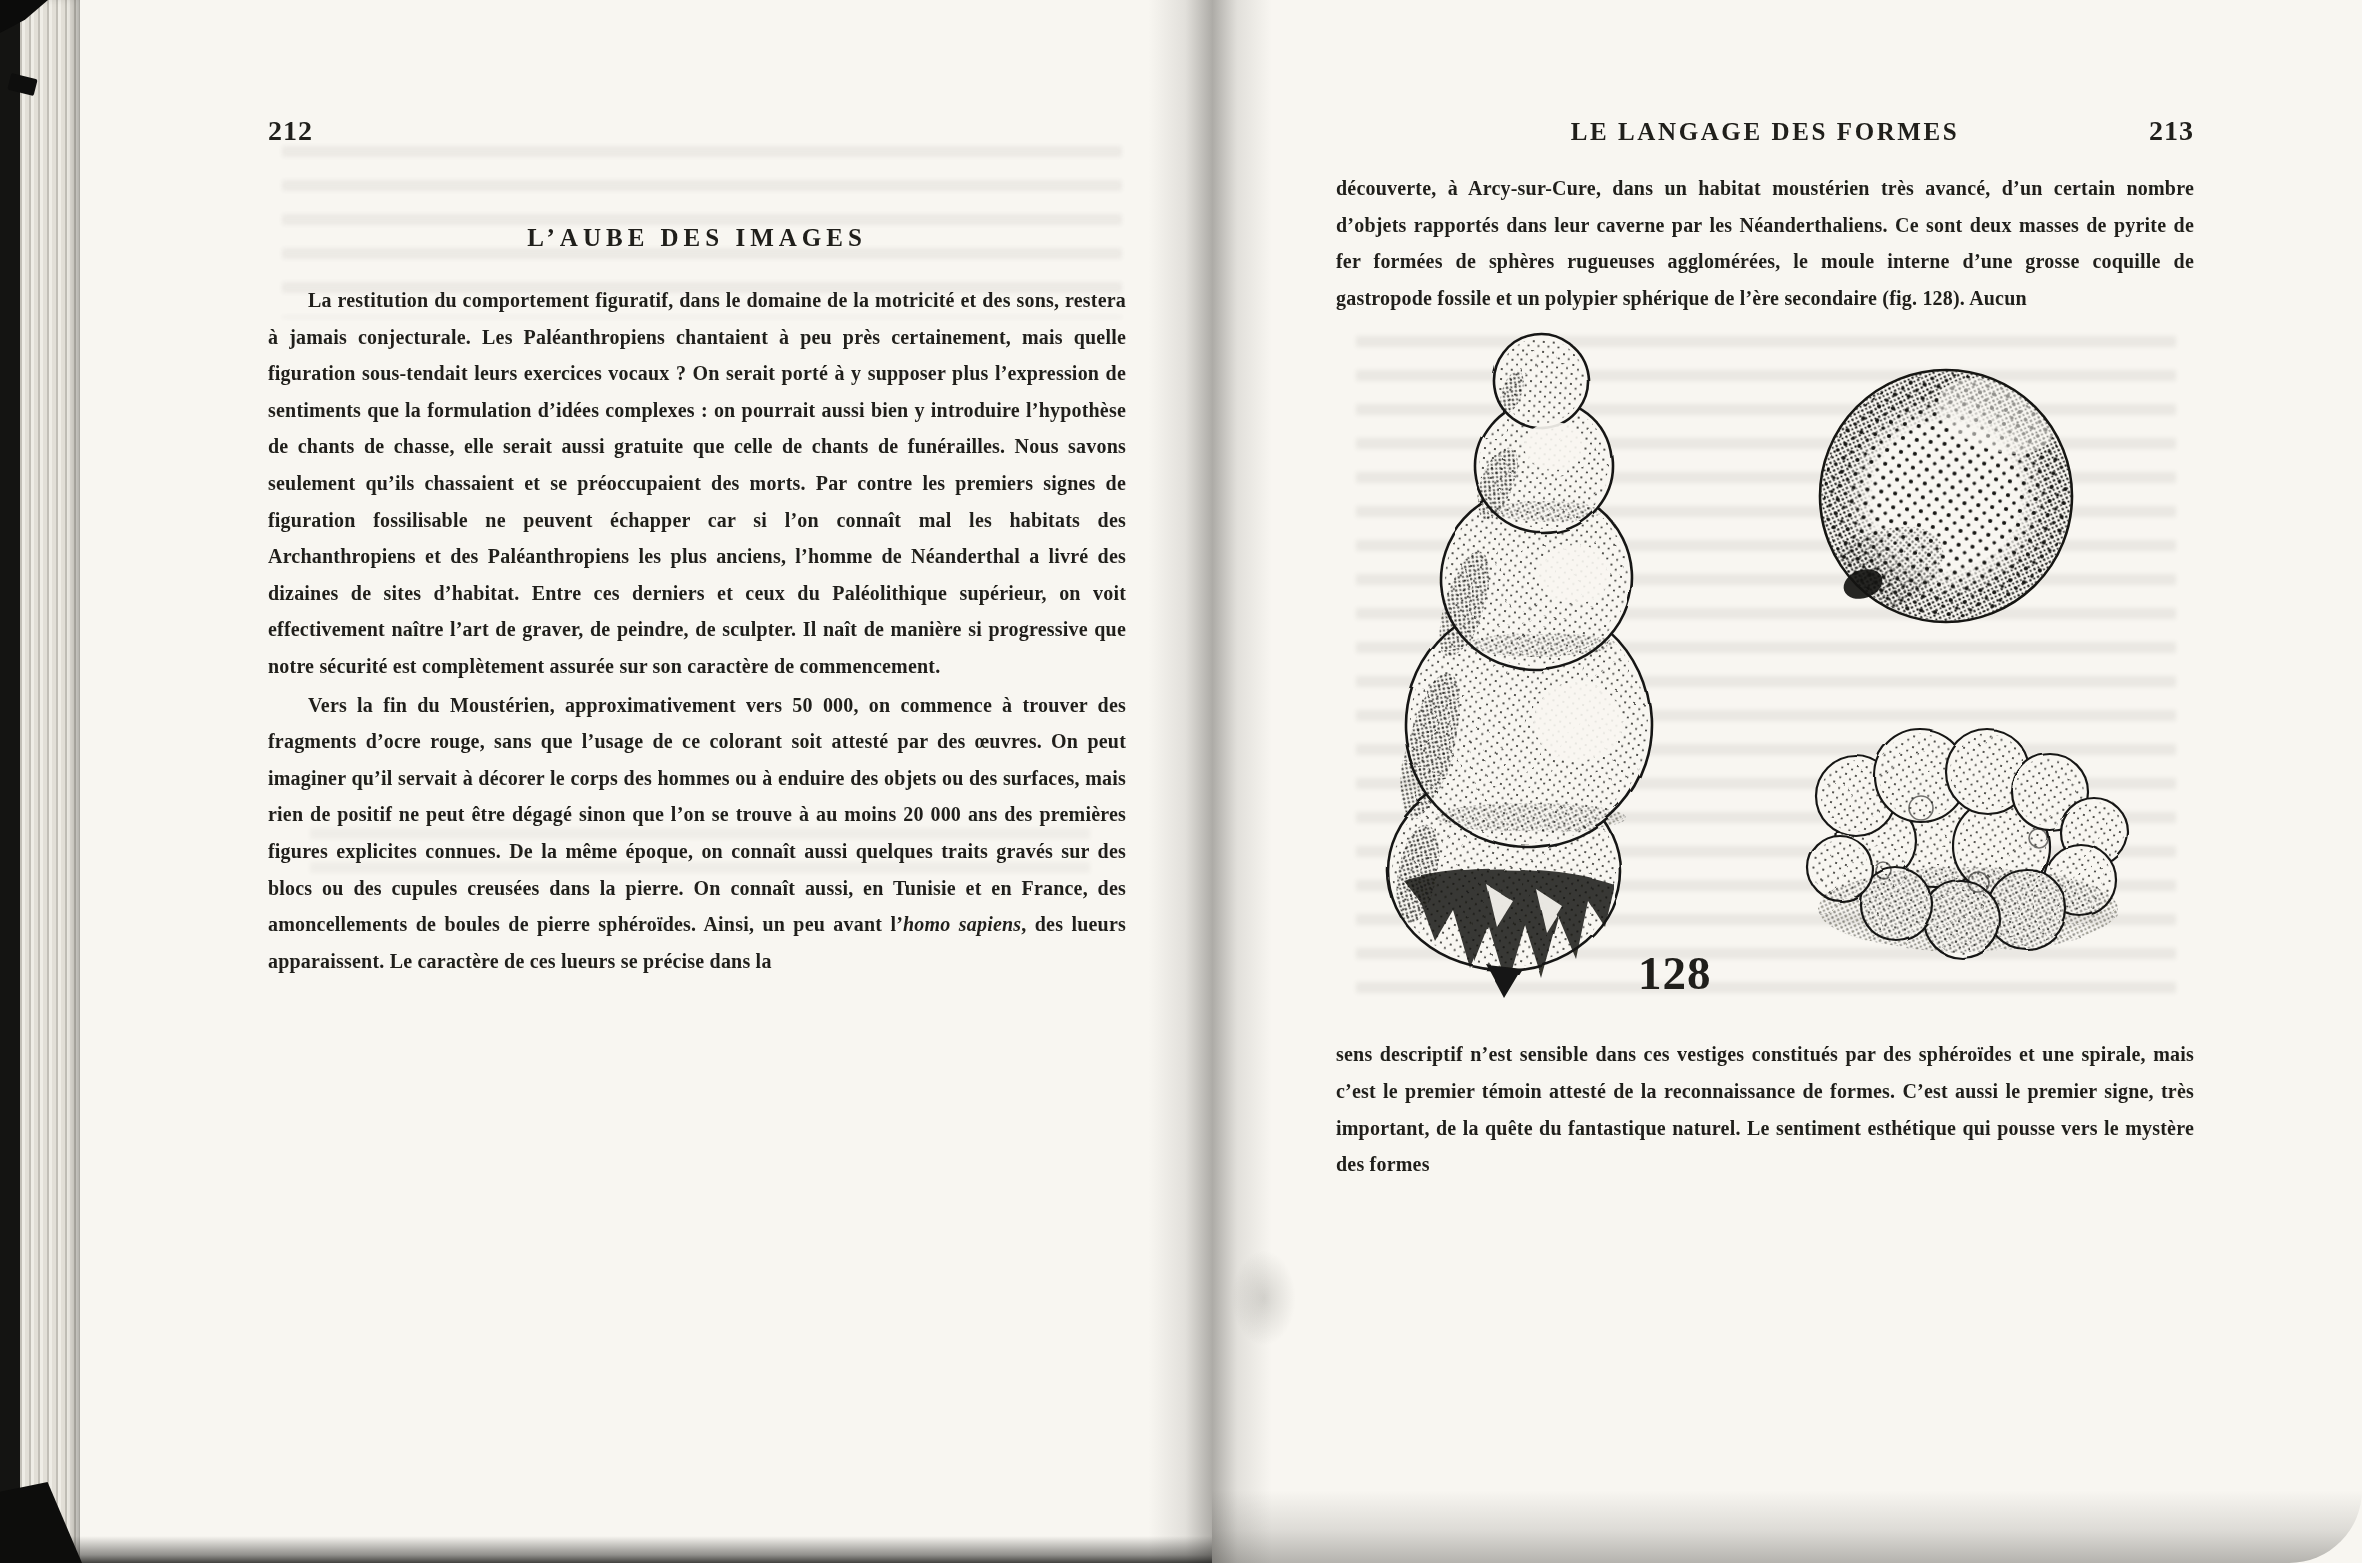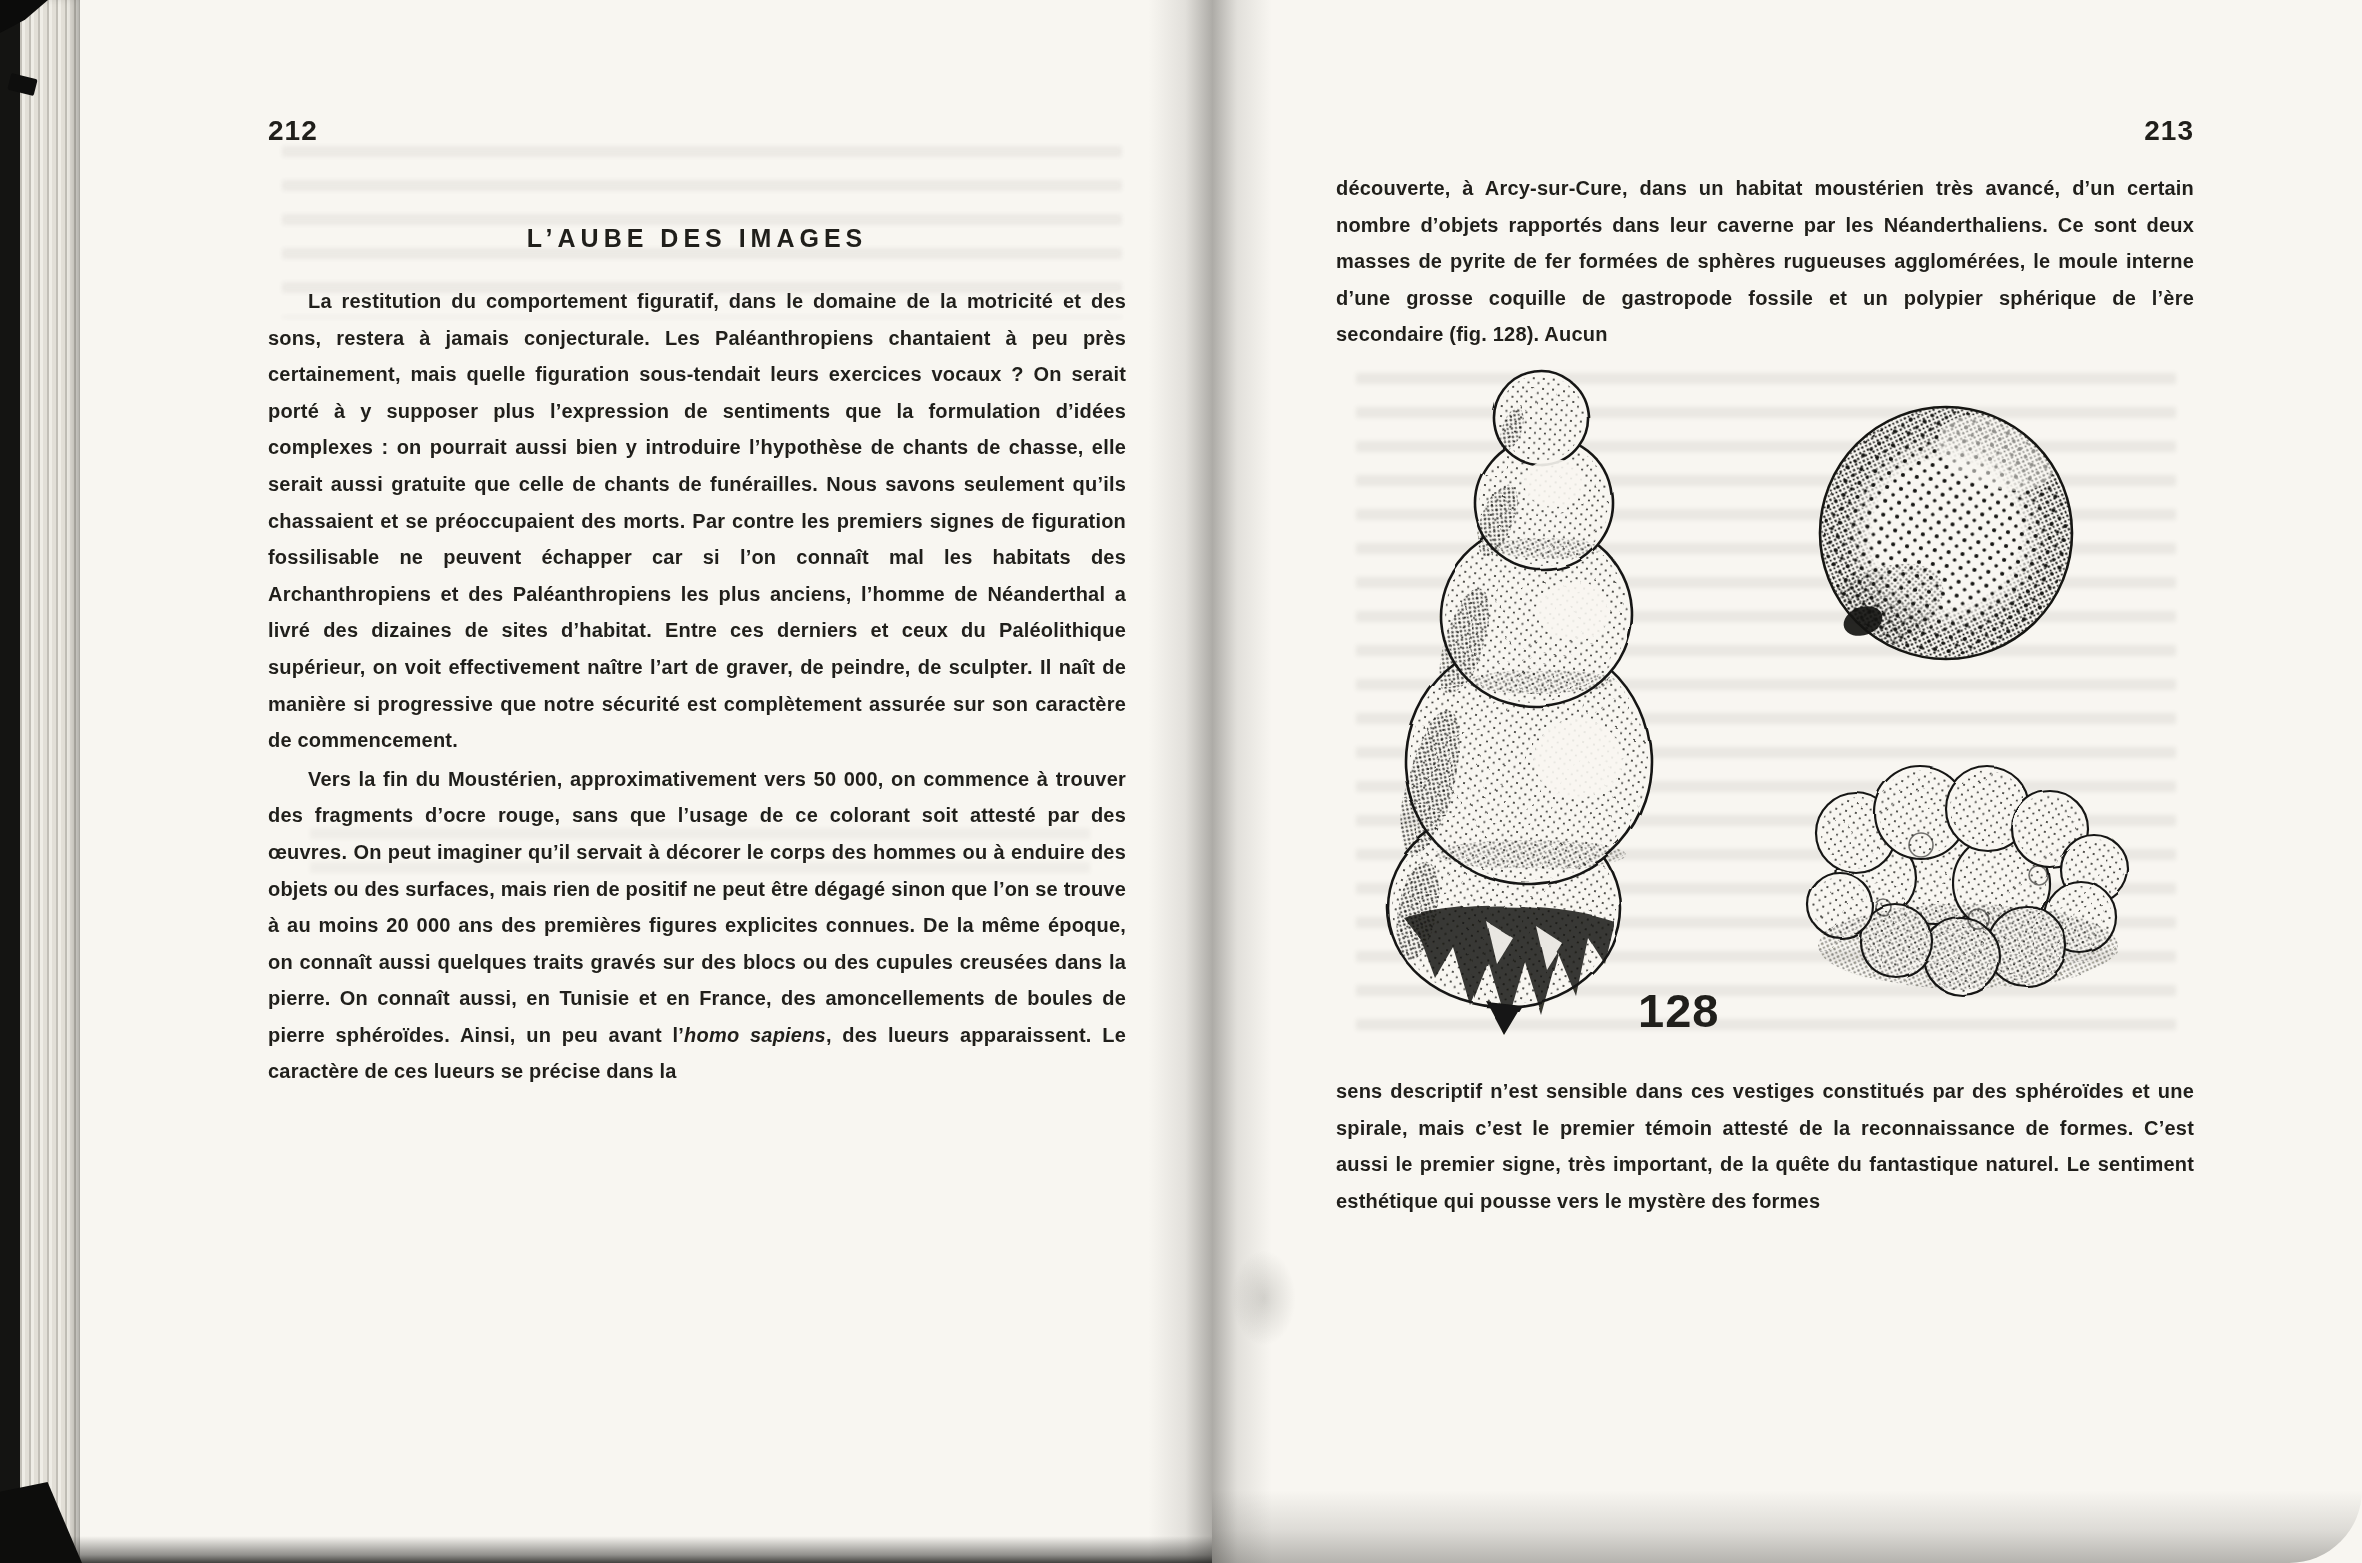--- a/index.html
+++ b/index.html
@@ -1,19 +1,19 @@
 <!DOCTYPE html>
 <html><head>
 <meta charset="utf-8">
 <style>
   html,body{margin:0;padding:0;background:#8e8b84;}
   .scan{
     position:relative;width:2362px;height:1563px;overflow:hidden;
     background:#f8f6f1;
-    font-family:Liberation Sans, sans-serif;
+    font-family:Liberation Serif, serif;
     color:#201f1b;
   }
   
   .edge-strip{position:absolute;left:0;top:0;width:20px;height:100%;background:#141412;z-index:6;}
   .page-stack{position:absolute;left:20px;top:0;width:60px;height:100%;z-index:5;
     background:repeating-linear-gradient(90deg,#c2bfb7 0 2px,#efede6 2px 5px,#e2dfd7 5px 9px);
     box-shadow:inset -10px 0 12px -6px rgba(0,0,0,.35);}
   .mark-corner{position:absolute;left:0;top:0;width:48px;height:36px;background:#0c0c0b;
     clip-path:polygon(0 0,100% 0,52% 55%,0 92%);z-index:7;}
   .mark-spot{position:absolute;left:9px;top:76px;width:27px;height:17px;background:#0e0e0d;
@@ -81,20 +81,21 @@
     </header>
     <h2 class="section-heading">L’AUBE DES IMAGES</h2>
     <div class="bodytext">
       <p><span>La restitution du comportement figuratif, dans le domaine de la motricité et des sons, restera à jamais conjecturale. Les Paléanthropiens chantaient à peu près certainement, mais quelle figuration sous-tendait leurs exercices vocaux ? On serait porté à y supposer plus l’expression de sentiments que la formulation d’idées complexes : on pourrait aussi bien y introduire l’hypothèse de chants de chasse, elle serait aussi gratuite que celle de chants de funérailles. Nous savons seulement qu’ils chassaient et se préoccupaient des morts. Par contre les premiers signes de figuration fossilisable ne peuvent échapper car si l’on connaît mal les habitats des Archanthropiens et des Paléanthropiens les plus anciens, l’homme de Néanderthal a livré des dizaines de sites d’habitat. Entre ces derniers et ceux du Paléolithique supérieur, on voit effectivement naître l’art de graver, de peindre, de sculpter. Il naît de manière si progressive que notre sécurité est complètement assurée sur son caractère de commencement.</span></p>
       <p><span>Vers la fin du Moustérien, approximativement vers 50&nbsp;000, on commence à trouver des fragments d’ocre rouge, sans que l’usage de ce colorant soit attesté par des œuvres. On peut imaginer qu’il servait à décorer le corps des hommes ou à enduire des objets ou des surfaces, mais rien de positif ne peut être dégagé sinon que l’on se trouve à au moins 20&nbsp;000 ans des premières figures explicites connues. De la même époque, on connaît aussi quelques traits gravés sur des blocs ou des cupules creusées dans la pierre. On connaît aussi, en Tunisie et en France, des amoncellements de boules de pierre sphéroïdes. Ainsi, un peu avant l’</span><span style="font-style: italic;">homo sapiens</span><span>, des lueurs apparaissent. Le caractère de ces lueurs se précise dans la</span></p>
     </div>
   </div>
 
   <div class="col col-right">
     <header class="runhead">
+      <span class="runtitle">LE LANGAGE DES FORMES</span>
       <span class="pagenum pagenum-right">213</span>
     </header>
     <div class="bodytext top">
       <p class="noindent"><span>découverte, à Arcy-sur-Cure, dans un habitat moustérien très avancé, d’un certain nombre d’objets rapportés dans leur caverne par les Néanderthaliens. Ce sont deux masses de pyrite de fer formées de sphères rugueuses agglomérées, le moule interne d’une grosse coquille de gastropode fossile et un polypier sphérique de l’ère secondaire (fig. 128). Aucun</span></p>
     </div>
 
     <figure class="fig">
       <div class="ghost ghost-fig"></div>
       <svg width="858" height="680" viewBox="0 0 858 680">
         <defs>

